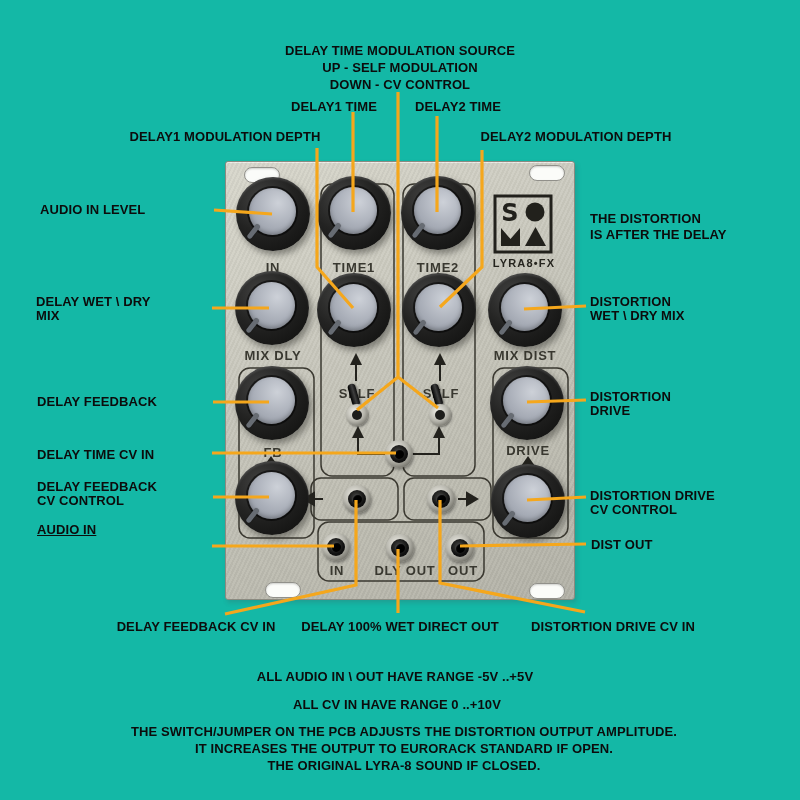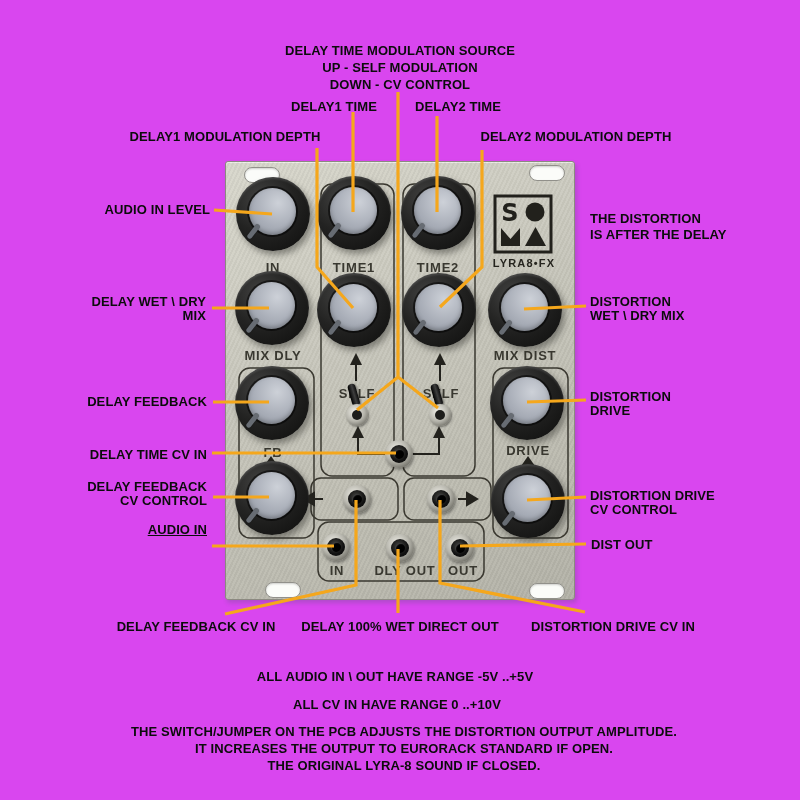--- a/index.html
+++ b/index.html
@@ -1,20 +1,20 @@
 <!DOCTYPE html>
 <html><head>
 <meta charset="utf-8">
 <style>
   html,body{margin:0;padding:0;background:#d7f2f5;}
-  .stage{position:relative;width:800px;height:800px;background:#d946ef;font-family:"Liberation Sans",sans-serif;overflow:hidden;}
+  .stage{position:relative;width:800px;height:800px;background:#14b8a6;font-family:"Liberation Sans",sans-serif;overflow:hidden;}
 
   
   .lbl{position:absolute;font-weight:bold;font-size:13px;color:#0c0c0c;line-height:14px;white-space:pre-line;letter-spacing:0.1px;z-index:5;}
-  .ra{text-align:right;}
+  .ra{text-align:left;}
   .ca{text-align:center;}
   .lh17{line-height:17px;}
 
   
   .panel{position:absolute;left:225px;top:161px;width:348px;height:437px;
     background:linear-gradient(155deg,#d8d7cc 0%,#c7c6bb 42%,#b3b2a7 100%);
     border:1px solid #8b8a80;border-radius:3px;
     box-shadow:inset 0 1px 0 rgba(255,255,255,.6),2px 3px 4px rgba(60,90,95,.25);z-index:1;}
   .panel::after{content:"";position:absolute;inset:0;border-radius:3px;pointer-events:none;
     background:repeating-linear-gradient(115deg,rgba(255,255,255,.045) 0 2px,rgba(0,0,0,.03) 2px 4px);}

